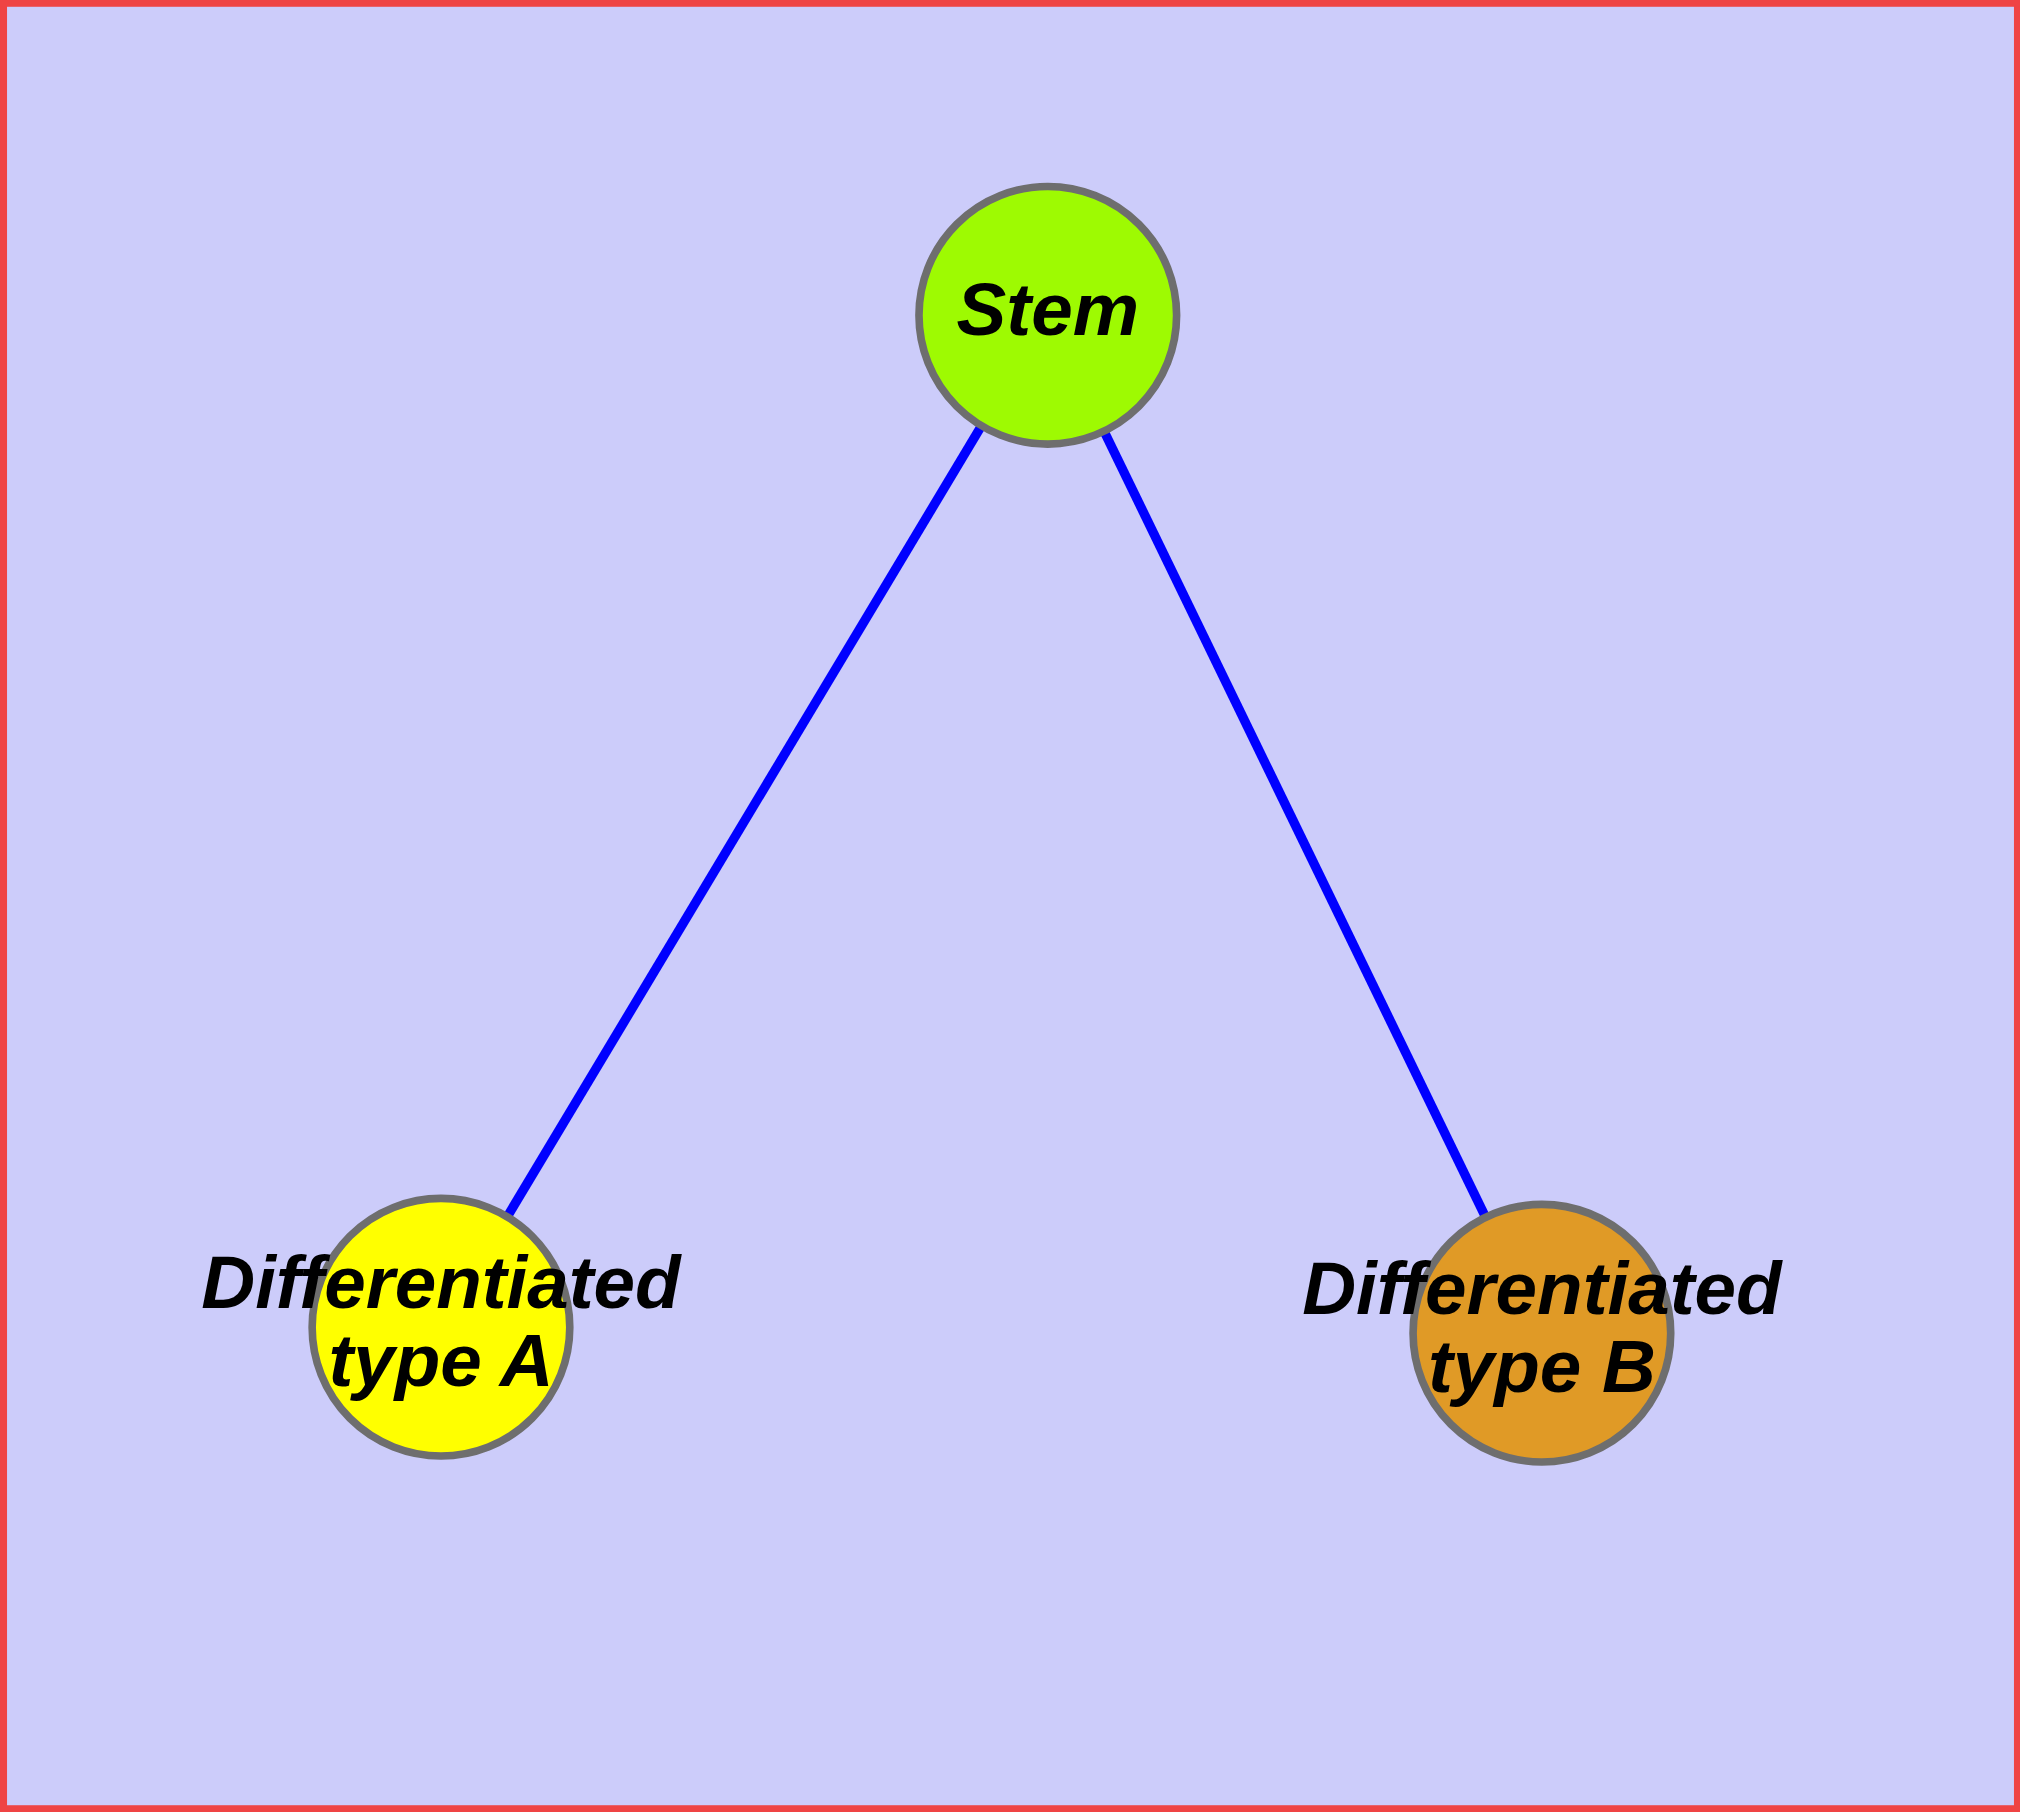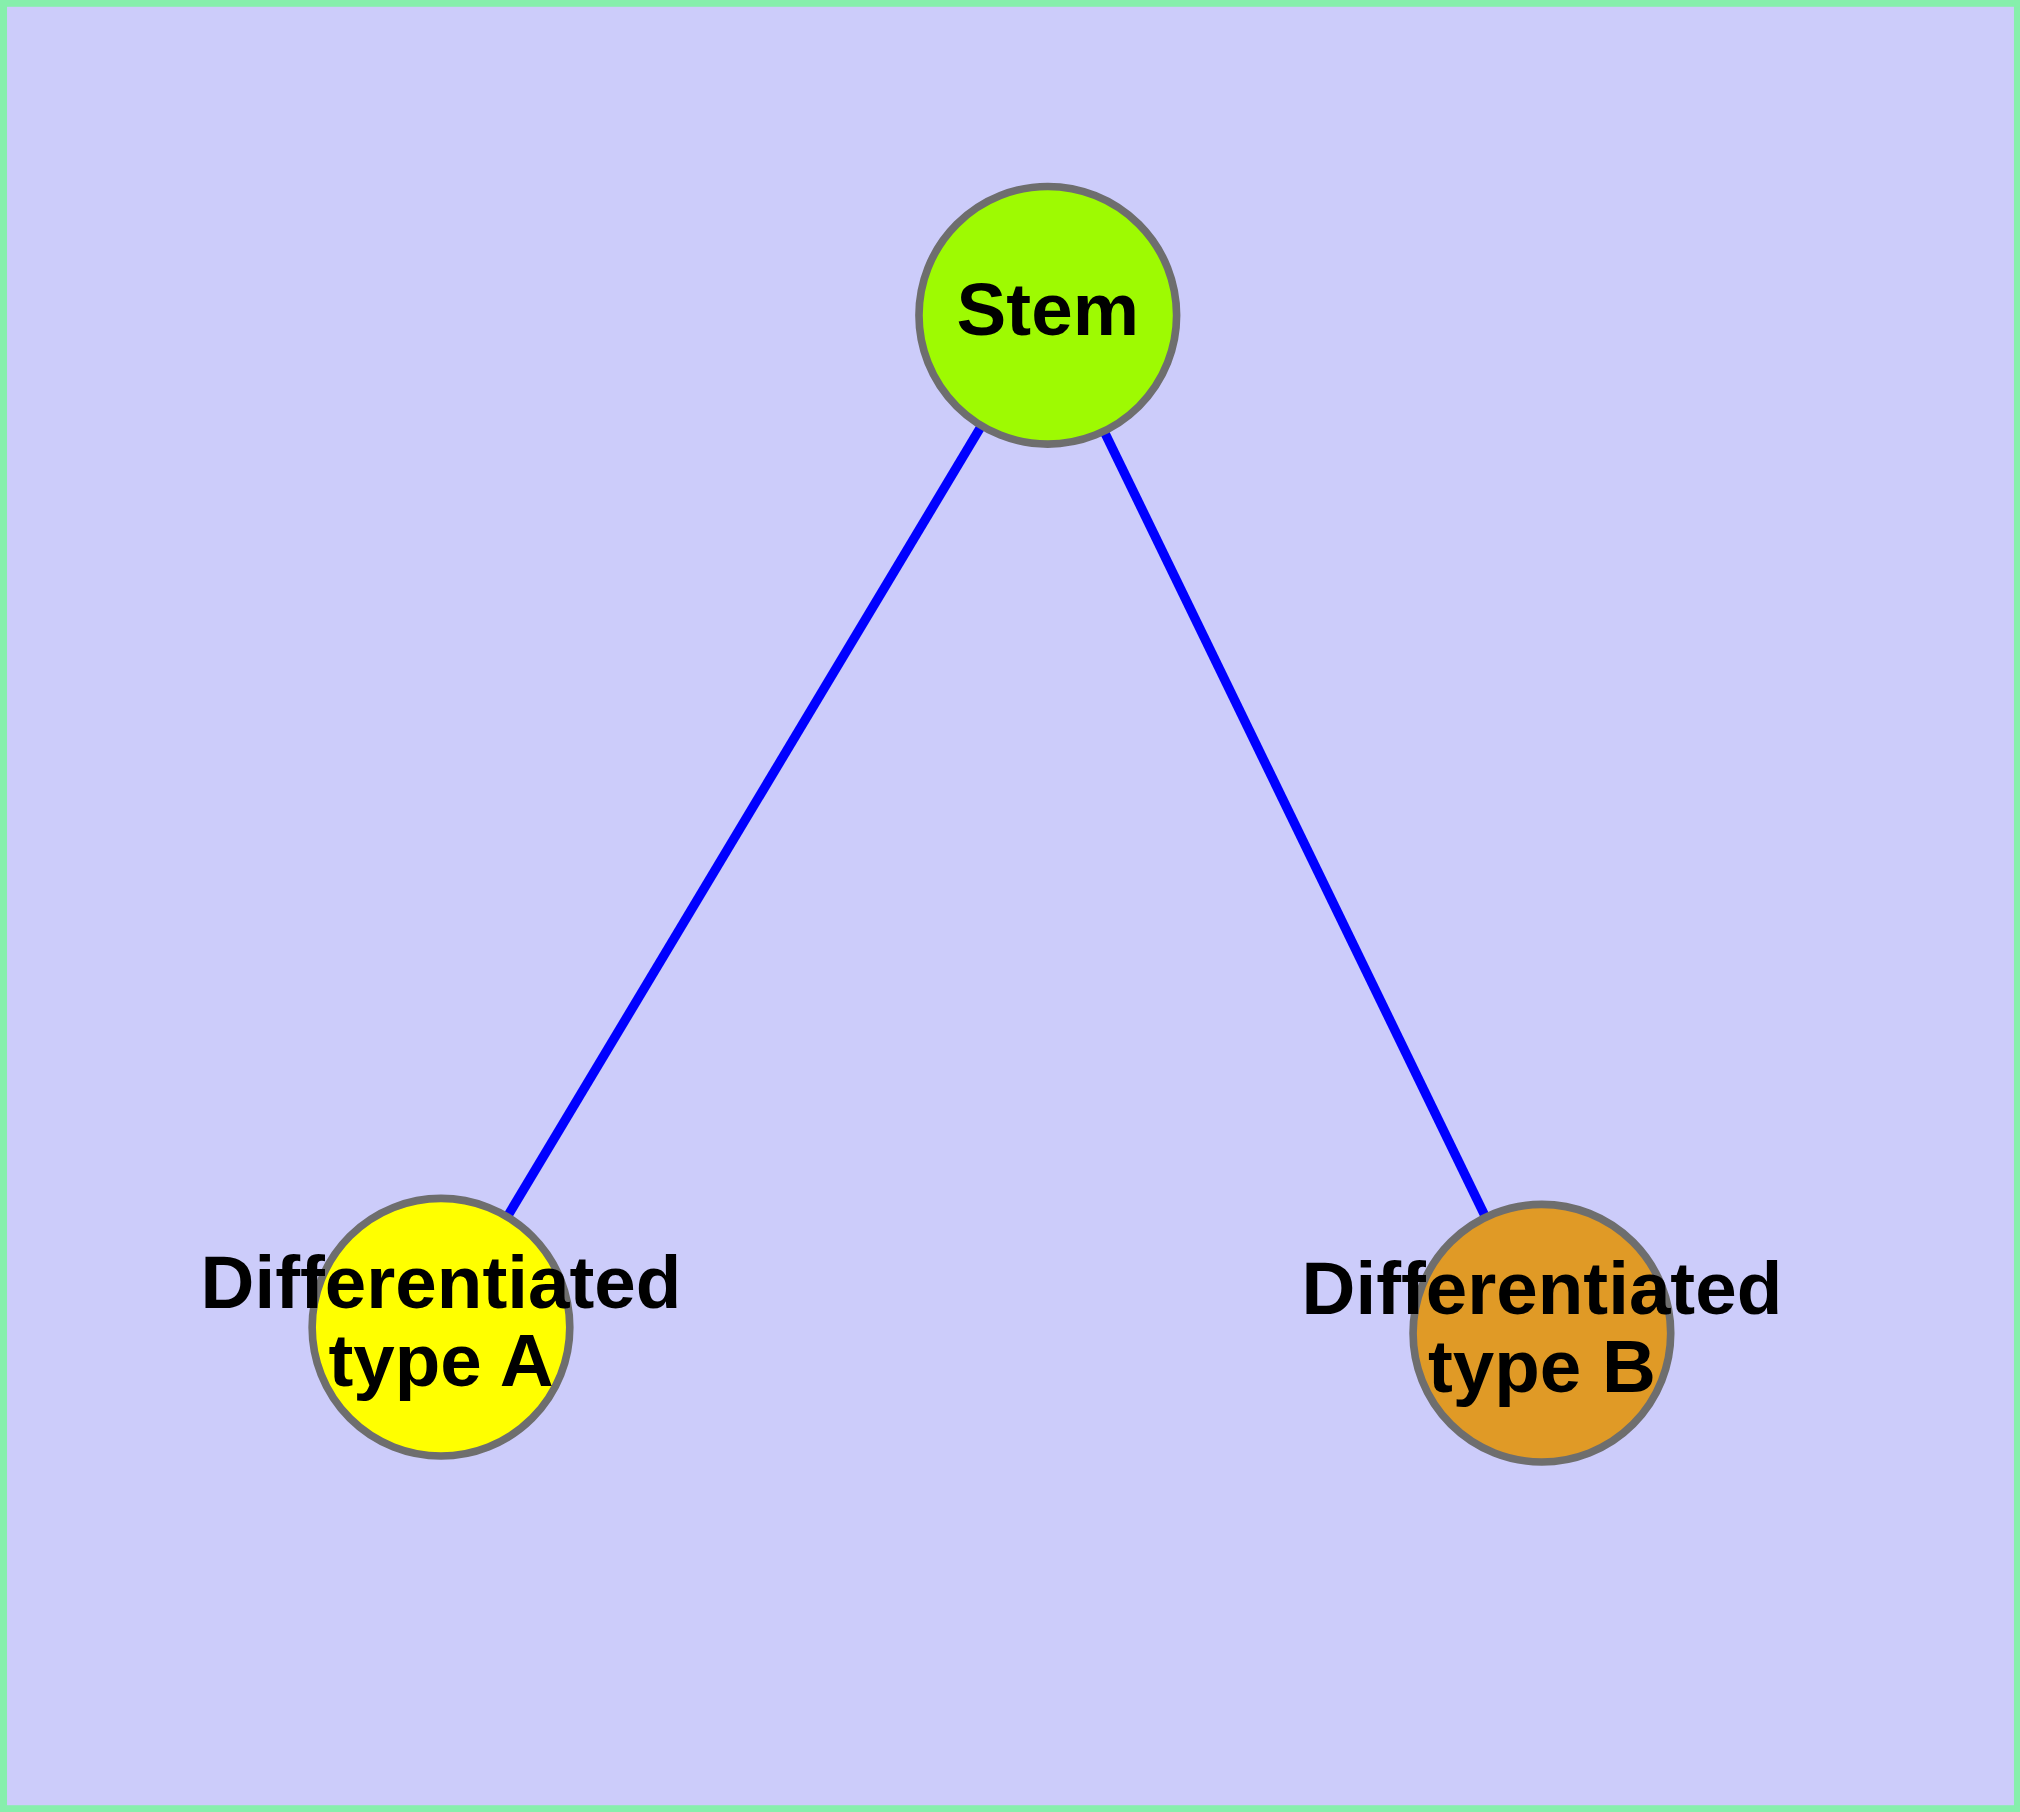--- a/index.html
+++ b/index.html
@@ -37,21 +37,21 @@
     font-size: 88px;
     fill: #000000;
     text-anchor: middle;
     dominant-baseline: middle;
     paint-order: normal;
   }
 </style>
 </head>
 <body style="width: 2021px; height: 1812px;">
 
-<div id="graph-canvas" style="width: 2021px; height: 1812px; background: #86efac;">
+<div id="graph-canvas" style="width: 2021px; height: 1812px; background: #ef4444; font-style: italic;">
   <svg id="graph-svg" viewBox="0 0 2384 2138" xmlns="http://www.w3.org/2000/svg">
 
     <rect id="bg-plate" x="8" y="8" width="2368" height="2122" fill="#ccccfa"></rect>
 
     <g id="edges-layer">
         <line class="edge-line" x1="1156.8001896746644" y1="504.07342671571325" x2="599.1998103253355" y2="1433.9265732842869" stroke="#0000ff" stroke-width="11"></line>
         <line class="edge-line" x1="1303.2512080997994" y1="510.5397957596209" x2="1751.7487919002006" y2="1434.460204240379" stroke="#0000ff" stroke-width="11"></line>
       </g>
 
     <g id="nodes-layer">

